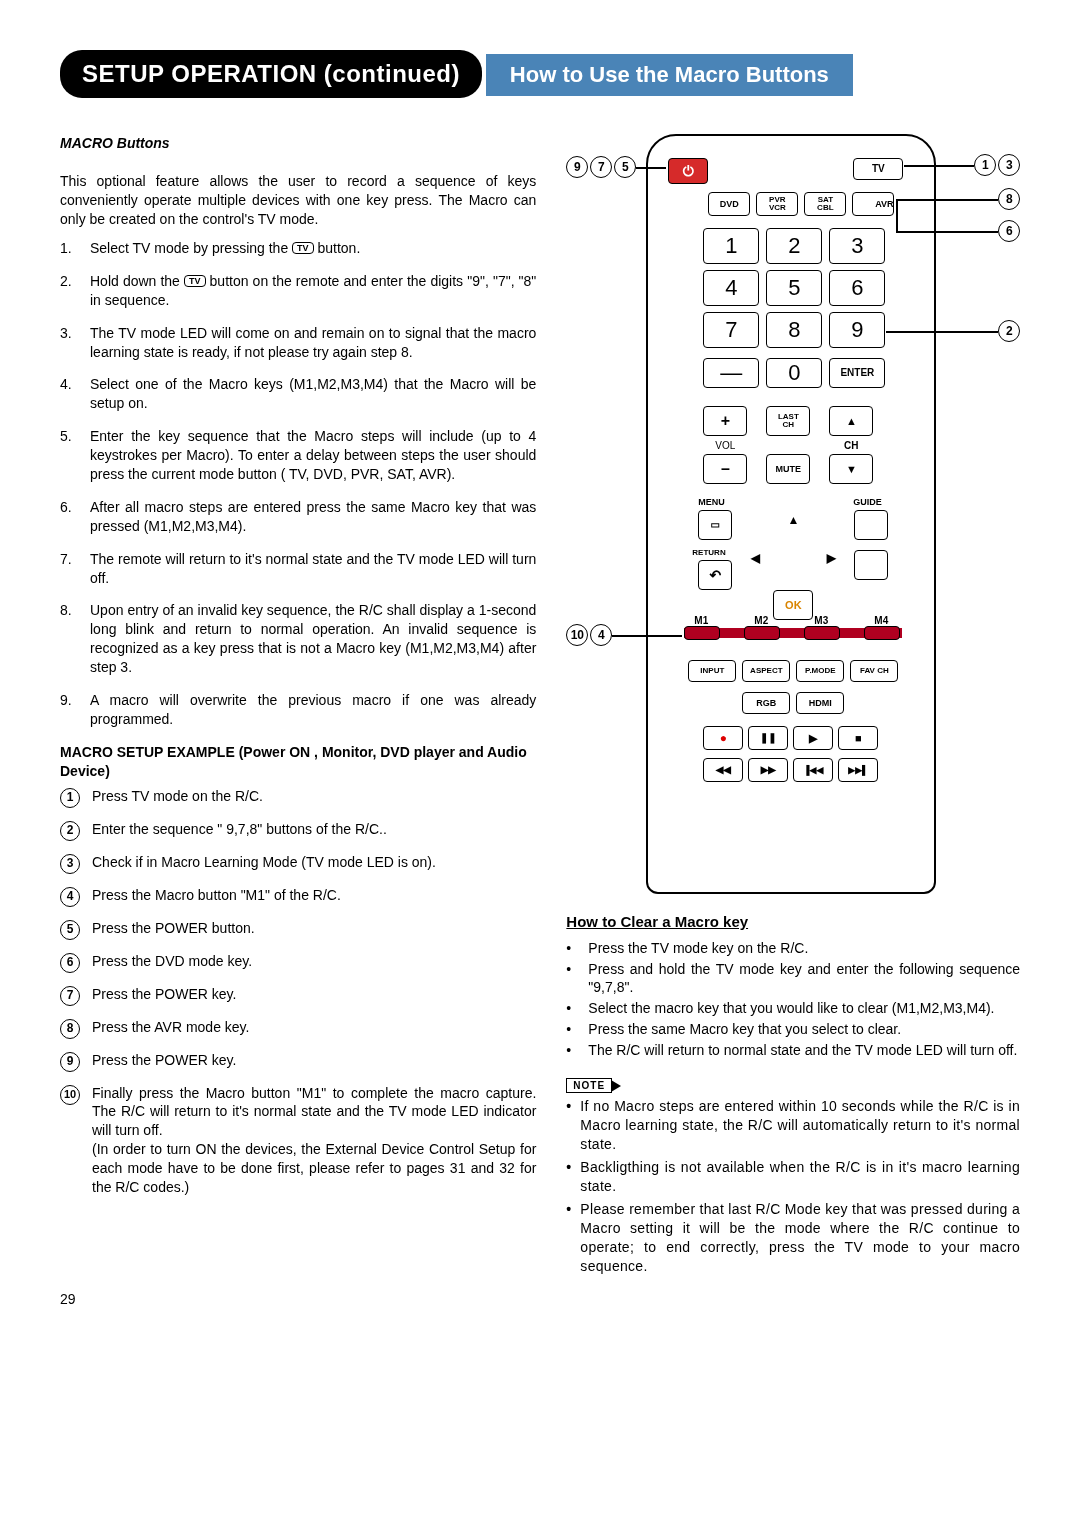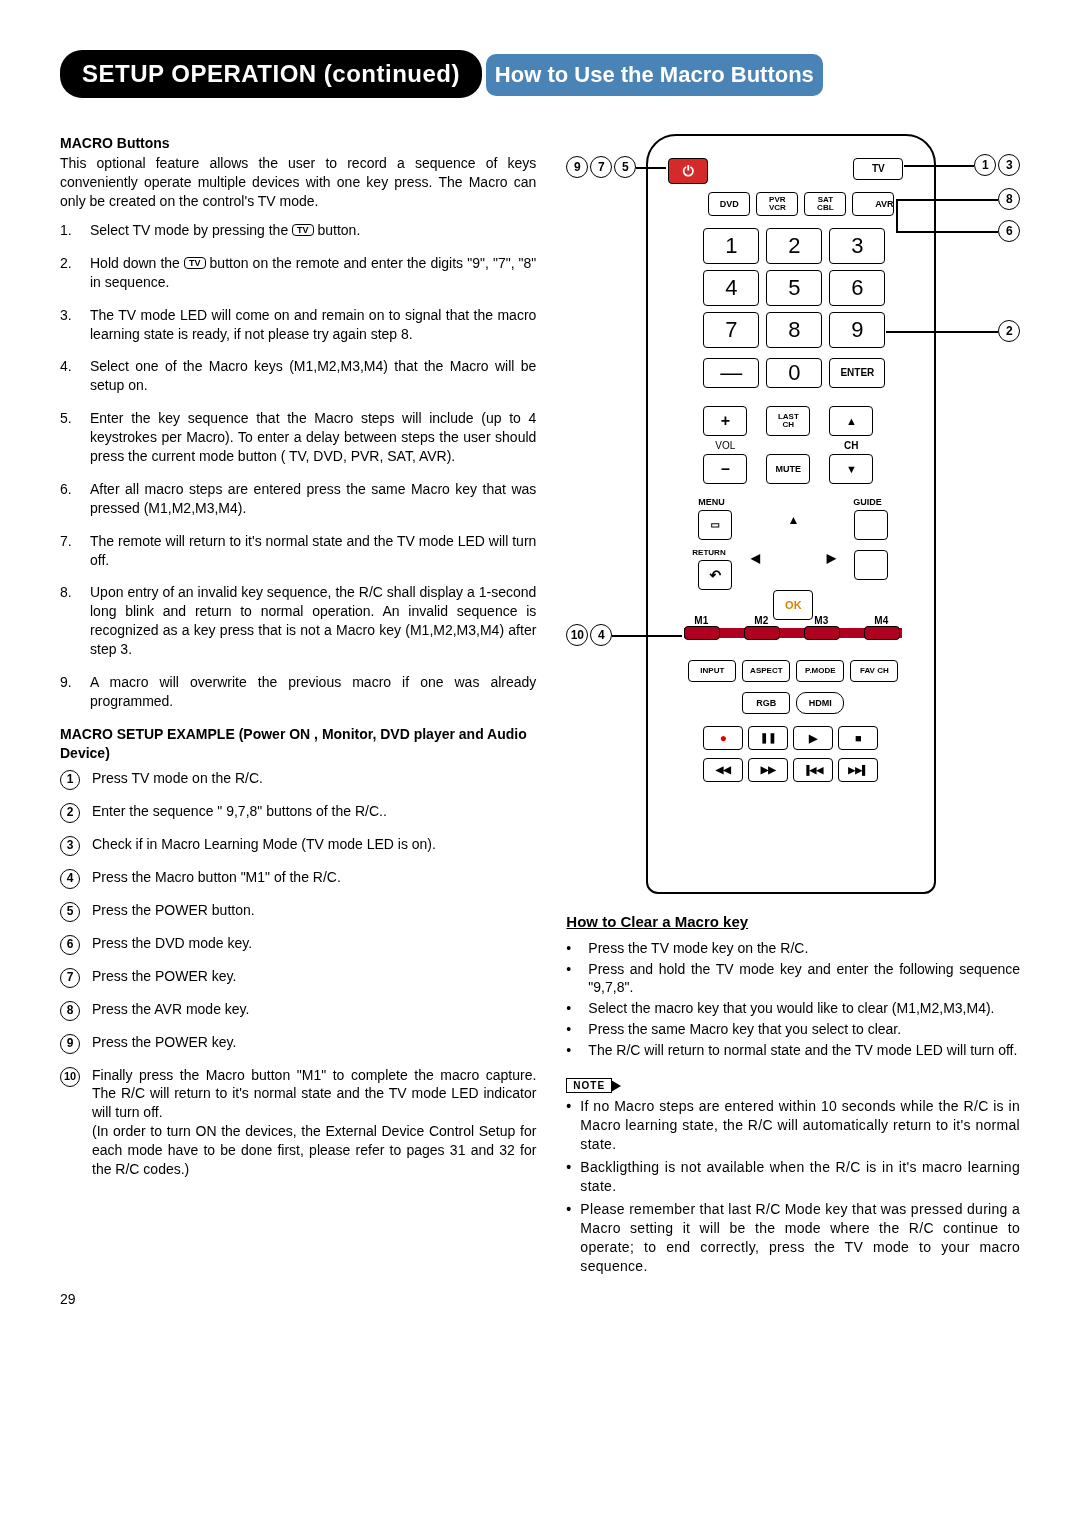--- a/index.html
+++ b/index.html
@@ -22,28 +22,28 @@
     border-radius: 22px;
     margin-bottom: 36px;
     letter-spacing: 0.5px;
   }
   .subtitle-pill {
     display: inline-block;
     background: #4a84b7;
     color: #fff;
     font-weight: 900;
     font-size: 22px;
-    padding: 6px 9px;
-    border-radius: 10px;
+    padding: 6px 24px;
+    border-radius: 0;
     margin-bottom: 12px;
   }
   .cols { display: flex; gap: 30px; }
   .left { flex: 1.05; }
   .right { flex: 1; }
-  .section-label { font-weight: 700; margin-bottom: 1px; }
+  .section-label { font-weight: 700; margin-bottom: 19px; font-style: italic; }
   p { text-align: justify; margin-bottom: 10px; }
   ol.steps { list-style: none; counter-reset: step; }
   ol.steps > li { display: flex; margin-bottom: 14px; text-align: justify; }
   ol.steps > li .num { flex: 0 0 30px; }
   ol.steps > li .txt { flex: 1; }
   .tvkey {
     display: inline-block;
     border: 1.5px solid #000;
     border-radius: 4px;
     font-size: 9px;
@@ -298,21 +298,21 @@
         <div class="rbtn" style="left:36px;top:490px;width:36px;height:14px;background:#b00020;border-color:#000;"></div>
         <div class="rbtn" style="left:96px;top:490px;width:36px;height:14px;background:#b00020;border-color:#000;"></div>
         <div class="rbtn" style="left:156px;top:490px;width:36px;height:14px;background:#b00020;border-color:#000;"></div>
         <div class="rbtn" style="left:216px;top:490px;width:36px;height:14px;background:#b00020;border-color:#000;"></div>
 
         <div class="rbtn" style="left:40px;top:524px;width:48px;height:22px;font-size:8px;">INPUT</div>
         <div class="rbtn" style="left:94px;top:524px;width:48px;height:22px;font-size:8px;">ASPECT</div>
         <div class="rbtn" style="left:148px;top:524px;width:48px;height:22px;font-size:8px;">P.MODE</div>
         <div class="rbtn" style="left:202px;top:524px;width:48px;height:22px;font-size:8px;">FAV CH</div>
         <div class="rbtn" style="left:94px;top:556px;width:48px;height:22px;font-size:9px;">RGB</div>
-        <div class="rbtn" style="left:148px;top:556px;width:48px;height:22px;font-size:9px;border-radius:10px;">HDMI</div>
+        <div class="rbtn" style="left:148px;top:556px;width:48px;height:22px;font-size:9px;">HDMI</div>
 
         <div class="rbtn" style="left:55px;top:590px;width:40px;height:24px;color:#d00;font-size:12px;">●</div>
         <div class="rbtn" style="left:100px;top:590px;width:40px;height:24px;font-size:10px;">❚❚</div>
         <div class="rbtn" style="left:145px;top:590px;width:40px;height:24px;font-size:11px;">▶</div>
         <div class="rbtn" style="left:190px;top:590px;width:40px;height:24px;font-size:11px;">■</div>
         <div class="rbtn" style="left:55px;top:622px;width:40px;height:24px;font-size:10px;">◀◀</div>
         <div class="rbtn" style="left:100px;top:622px;width:40px;height:24px;font-size:10px;">▶▶</div>
         <div class="rbtn" style="left:145px;top:622px;width:40px;height:24px;font-size:9px;">▐◀◀</div>
         <div class="rbtn" style="left:190px;top:622px;width:40px;height:24px;font-size:9px;">▶▶▌</div>
       </div>

